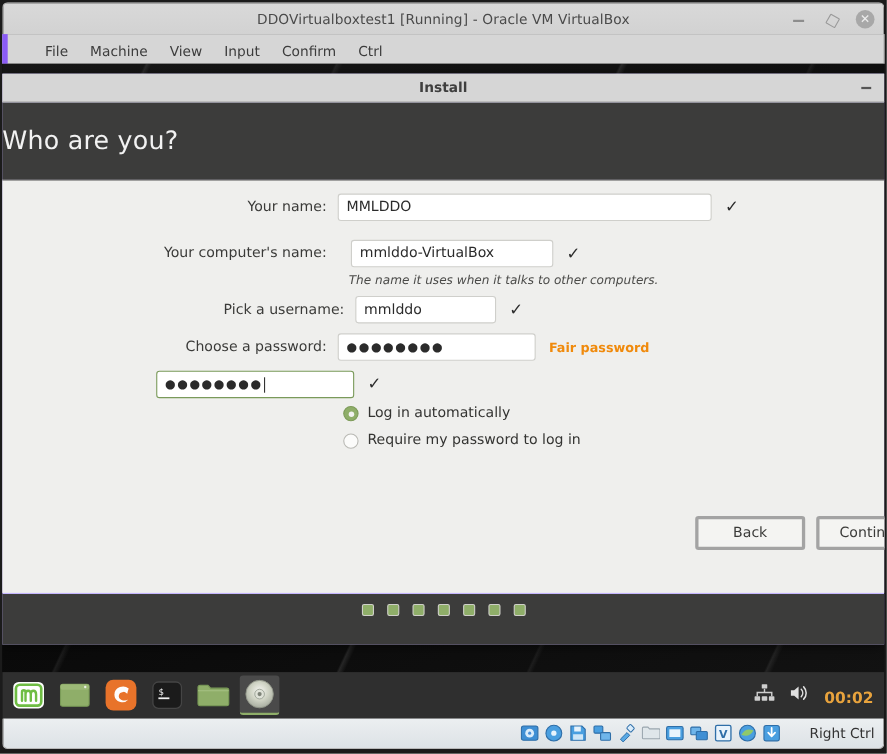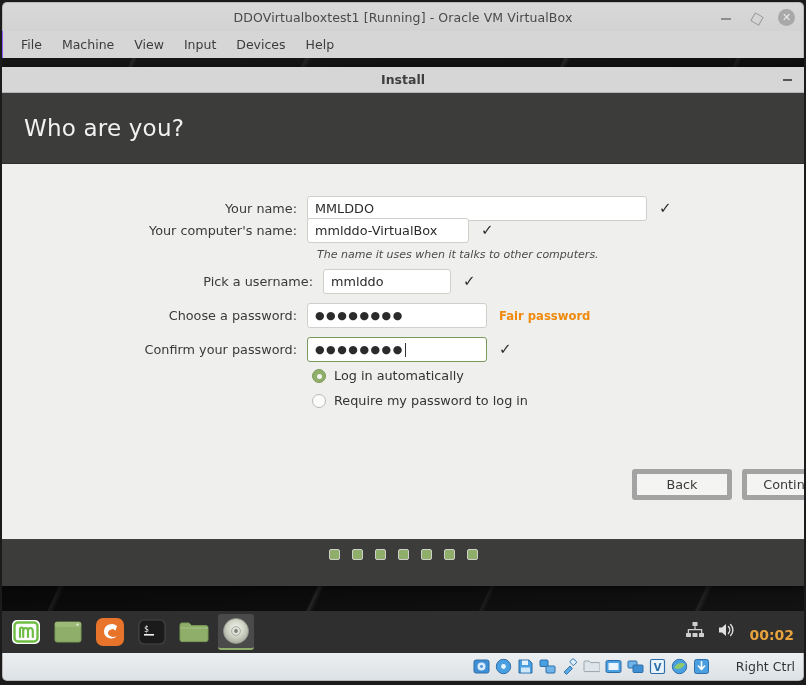--- a/index.html
+++ b/index.html
@@ -41,23 +41,23 @@
     transform: rotate(30deg);
   }
   .wc-close {
     border-radius: 50%; background: #a8a8a8;
     display: flex; align-items: center; justify-content: center;
     color: #ececec; font-size: 11px; line-height: 1; font-weight: bold;
   }
 
   #vbox-menubar {
     position: absolute; left: 2px; top: 31px; width: 802px; height: 27px;
-    background: #d6d6d6; border-left: 1px solid #8b5cf6;
+    background: #d6d6d6; border-left: 5px solid #8b5cf6;
     border-right: 1px solid #b8b8b8;
-    display: flex; align-items: center; padding-left: 8px;
+    display: flex; align-items: flex-end; padding-left: 24px;
   }
   .menu-item {
     font-size: 12.5px; color: #3c3c3c; padding: 4px 10px; cursor: default;
     border-radius: 2px;
   }
 
   
   #guest {
     position: absolute; left: 2px; top: 58px; width: 802px; height: 595px;
     background: #0d0d0d;
@@ -71,40 +71,40 @@
       linear-gradient(115deg, transparent 0 28%, rgba(255,255,255,.07) 28.2%, transparent 28.7%),
       linear-gradient(115deg, transparent 0 52%, rgba(255,255,255,.10) 52.2%, transparent 52.7%),
       linear-gradient(115deg, transparent 0 68%, rgba(255,255,255,.06) 68.2%, transparent 68.6%),
       linear-gradient(115deg, transparent 0 88%, rgba(255,255,255,.08) 88.2%, transparent 88.7%),
       linear-gradient(160deg, #171717, #0a0a0a 60%, #131313);
   }
 
   
   #installer {
     position: absolute; left: 0px; top: 9px; width: 802px; height: 519px;
-    background: #404040;
+    background: #c4b5fd;
     box-shadow: 0 2px 10px rgba(0,0,0,.6);
   }
   #inst-titlebar {
     height: 26px; background: #d6d6d6;
     display: flex; align-items: center; justify-content: center;
     position: relative; border-bottom: 1px solid #b5b5b5;
   }
   #inst-title { font-size: 12.5px; font-weight: bold; color: #3f3f3f; }
   #inst-min {
     position: absolute; right: 12px; top: 0; height: 26px;
     display: flex; align-items: center;
   }
   #inst-min::after {
     content: ""; width: 9px; height: 2px; background: #555; display: block;
   }
 
   #inst-header {
     height: 70px; background: #3c3c3b;
-    display: flex; align-items: center; padding-left: 22px;
+    display: flex; align-items: center; 
   }
   #inst-heading {
     color: #f2f2f2; font-size: 23px; font-weight: normal;
     letter-spacing: .2px;
   }
 
   #inst-body {
     background: #efefed; height: 376px; position: relative;
     border-top: 1px solid #2f2f2e;
   }
@@ -151,21 +151,21 @@
   }
   .cbox {
     width: 13px; height: 13px; border: 1px solid #b9b9b4;
     background: #fbfbfa; border-radius: 2px; flex: none;
   }
   .opt-label { font-size: 12.8px; color: #343432; margin-left: 8px; }
 
   
   .btn {
     height: 31px; min-width: 100px; background: #f4f4f2;
-    border: 5px solid #a3a3a3; border-radius: 3px;
+    border: 3px solid #a3a3a3; border-radius: 3px;
     font-size: 12.8px; color: #3a3a38;
     display: flex; align-items: center; justify-content: center;
     font-family: "DejaVu Sans", sans-serif; cursor: default;
   }
 
   
   #inst-footer {
     position: absolute; left: 0; bottom: 0; width: 802px; height: 46px;
     background: #3c3c3b;
   }
@@ -219,69 +219,68 @@
       <div class="wc wc-max"></div>
       <div class="wc wc-close">✕</div>
     </div>
   </div>
 
   <div id="vbox-menubar">
     <div class="menu-item">File</div>
     <div class="menu-item">Machine</div>
     <div class="menu-item">View</div>
     <div class="menu-item">Input</div>
-    <div class="menu-item">Devices</div>
-    <div class="menu-item">Help</div>
+    <div class="menu-item">Confirm</div>
+    <div class="menu-item">Ctrl</div>
   </div>
 
   <div id="guest">
     <div id="wallpaper"></div>
 
     <div id="installer">
 
       <div id="inst-titlebar">
         <div id="inst-title">Install</div>
         <div id="inst-min"></div>
       </div>
 
       <div id="inst-header">
         <div id="inst-heading">Who are you?</div>
       </div>
 
       <div id="inst-body">
 
-        <div class="form-row" style="left:140px; top:32px;">
+        <div class="form-row" style="left:140px; top:12px;">
           <div class="form-label">Your name:</div>
           <div class="txt" style="width:340px;">MMLDDO</div>
           <div class="check">✓</div>
         </div>
 
         <div class="form-row" style="left:140px; top:54px;">
           <div class="form-label">Your computer's name:</div>
-          <div class="txt" style="width:162px;">mmlddo-VirtualBox</div>
+          <div class="txt" style="width:184px;margin-left:12px;">mmlddo-VirtualBox</div>
           <div class="check">✓</div>
         </div>
         <div class="hint" style="left:315px; top:84px;font-style:italic;">The name it uses when it talks to other computers.</div>
 
         <div class="form-row" style="left:156px; top:105px;">
           <div class="form-label">Pick a username:</div>
           <div class="txt" style="width:128px;">mmlddo</div>
           <div class="check">✓</div>
         </div>
 
         <div class="form-row" style="left:140px; top:139px;">
           <div class="form-label">Choose a password:</div>
           <div class="txt" style="width:180px;">
             <span class="dots">●●●●●●●●</span>
           </div>
           <div class="strength">Fair password</div>
         </div>
 
         <div class="form-row" style="left:140px; top:173px;">
-          <div class="form-label">Confirm your password:</div>
           <div class="txt focused" style="width:180px;">
             <span class="dots">●●●●●●●●</span>
               <span style="display:inline-block;width:1px;height:14px;background:#333;margin-left:1px;"></span>
           </div>
           <div class="check">✓</div>
         </div>
 
         <div class="opt-row" style="left:310px; top:204px;">
           <span class="radio sel"></span>
           <span class="opt-label">Log in automatically</span>

